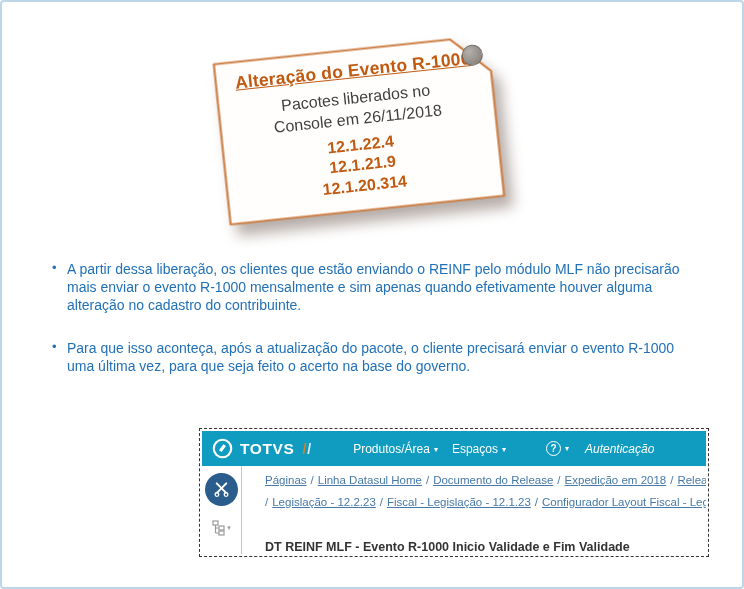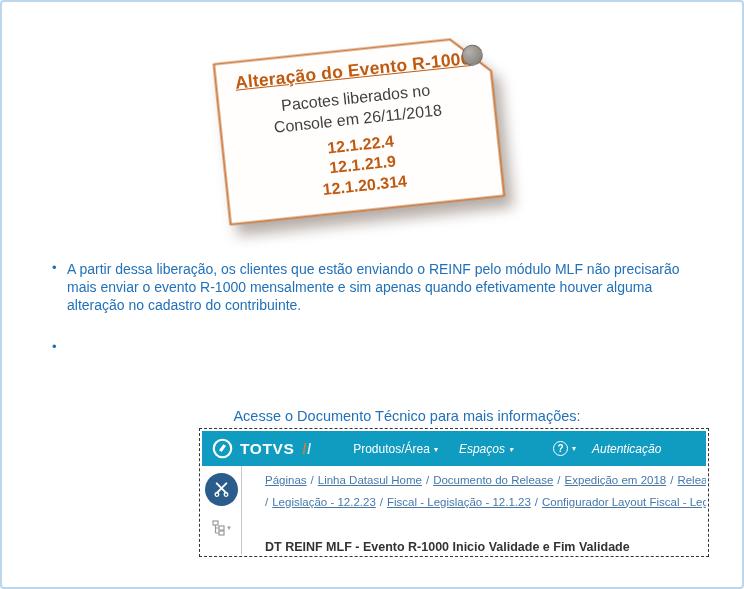--- a/index.html
+++ b/index.html
@@ -98,21 +98,21 @@
     color: #ffffff;
   }
   .logo { display: flex; align-items: center; gap: 3px; cursor: pointer; }
   .logo svg { width: 21px; height: 21px; margin-right: 4px; }
   .logo-text { font-size: 15.5px; font-weight: bold; letter-spacing: 0.6px; }
   .slash { font-size: 14px; font-weight: bold; }
   .slash.s1 { color: #cf832f; margin-left: 5px; }
   .slash.s2 { color: #d9f0f6; margin-left: -2px; }
   .menu-item { font-size: 12px; color: #fff; cursor: pointer; white-space: nowrap; }
   .menu-item.bold { font-weight: normal; margin-left: 42px; }
-  .menu-item.espacos { margin-left: 21px; font-style: italic; }
+  .menu-item.espacos { margin-left: 14px; }
   .caret { font-size: 8px; margin-left: 4px; vertical-align: 1px; }
   .help { margin-left: 40px; display: flex; align-items: center; cursor: pointer; }
   .help-circle {
     display: inline-flex; align-items: center; justify-content: center;
     width: 15px; height: 15px;
     border: 1.4px solid #fff; border-radius: 50%;
     font-size: 10px; font-weight: bold; color: #fff;
   }
   .menu-item.auth { margin-left: 16px; font-style: italic; }
 
@@ -177,24 +177,24 @@
     <div class="pin"></div>
   </div>
 
   <ul class="bullets">
     <li>
       <span class="marker">•</span>
       <span>A partir dessa liberação, os clientes que estão enviando o REINF pelo módulo MLF não precisarão mais enviar o evento R-1000 mensalmente e sim apenas quando efetivamente houver alguma alteração no cadastro do contribuinte.</span>
     </li>
     <li>
       <span class="marker">•</span>
+      <span>Para que isso aconteça, após a atualização do pacote, o cliente precisará enviar o evento R-1000 uma última vez, para que seja feito o acerto na base do governo.</span>
     </li>
   </ul>
 
-  <div class="caption">Acesse o Documento Técnico para mais informações:</div>
 
   <div class="shot">
 
     <div class="shot-header">
       <div class="logo">
         <svg viewBox="0 0 24 24">
           <circle cx="12" cy="12" r="10" fill="none" stroke="#ffffff" stroke-width="2.4"></circle>
           <path d="M8,14 L13,7 L16,9 L11,16 Z" fill="#ffffff"></path>
         </svg>
         <span class="logo-text">TOTVS</span>

